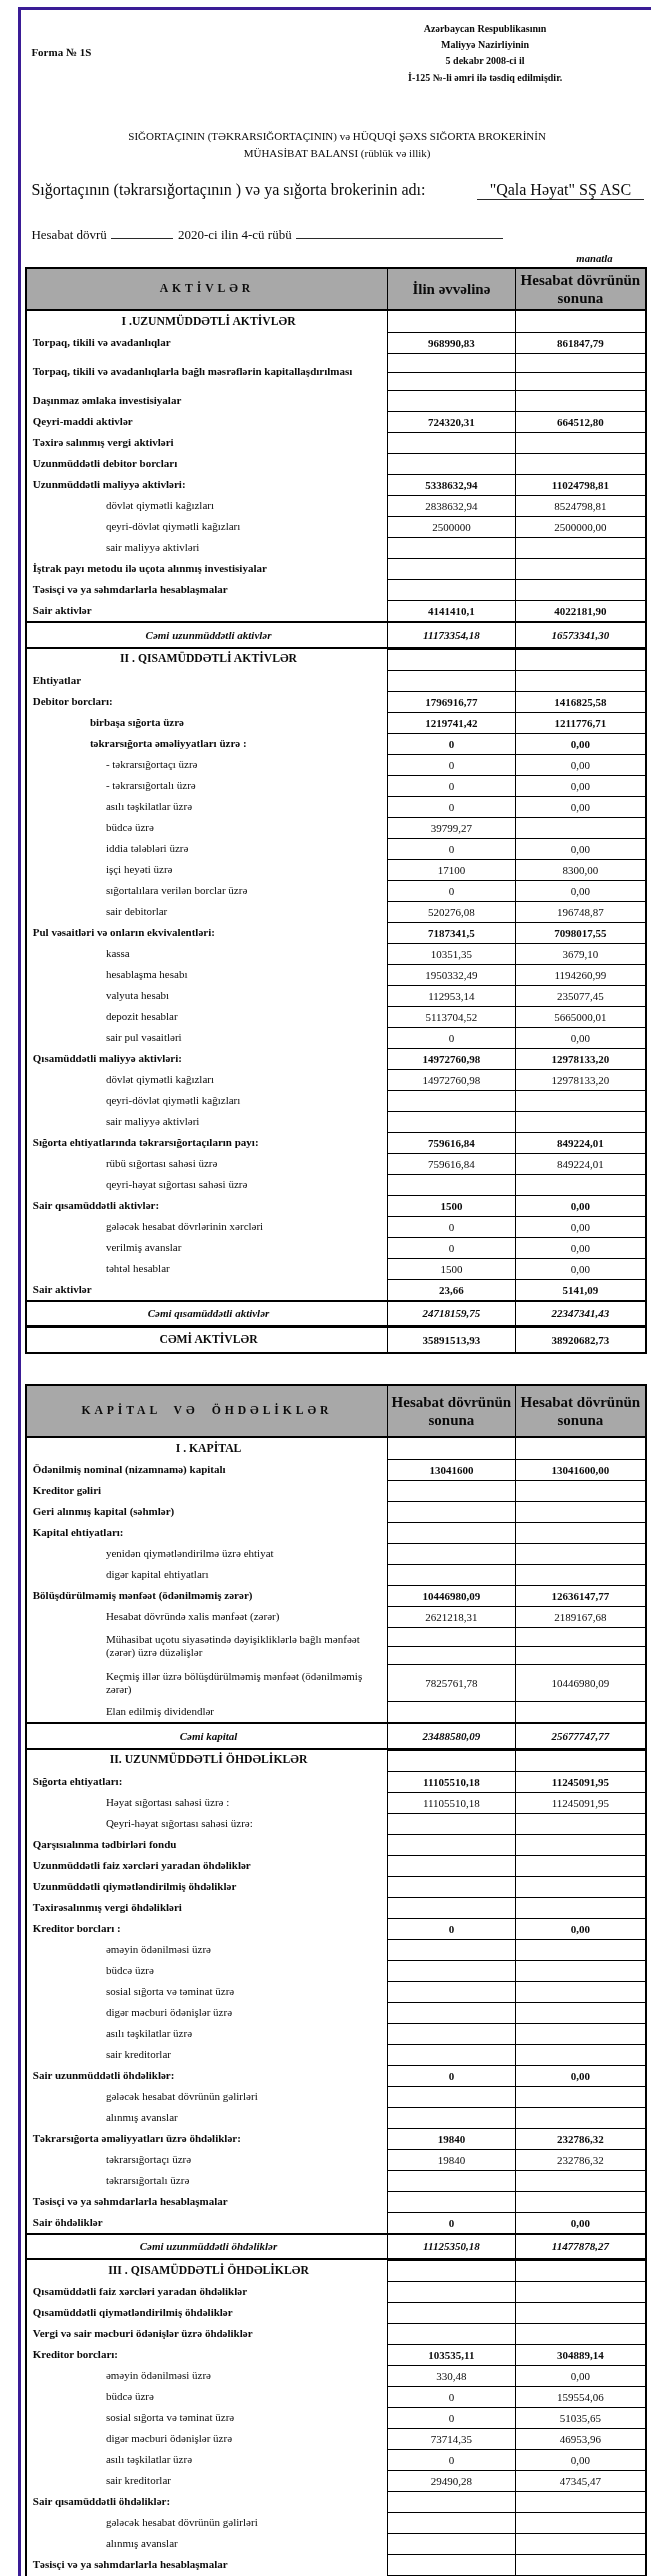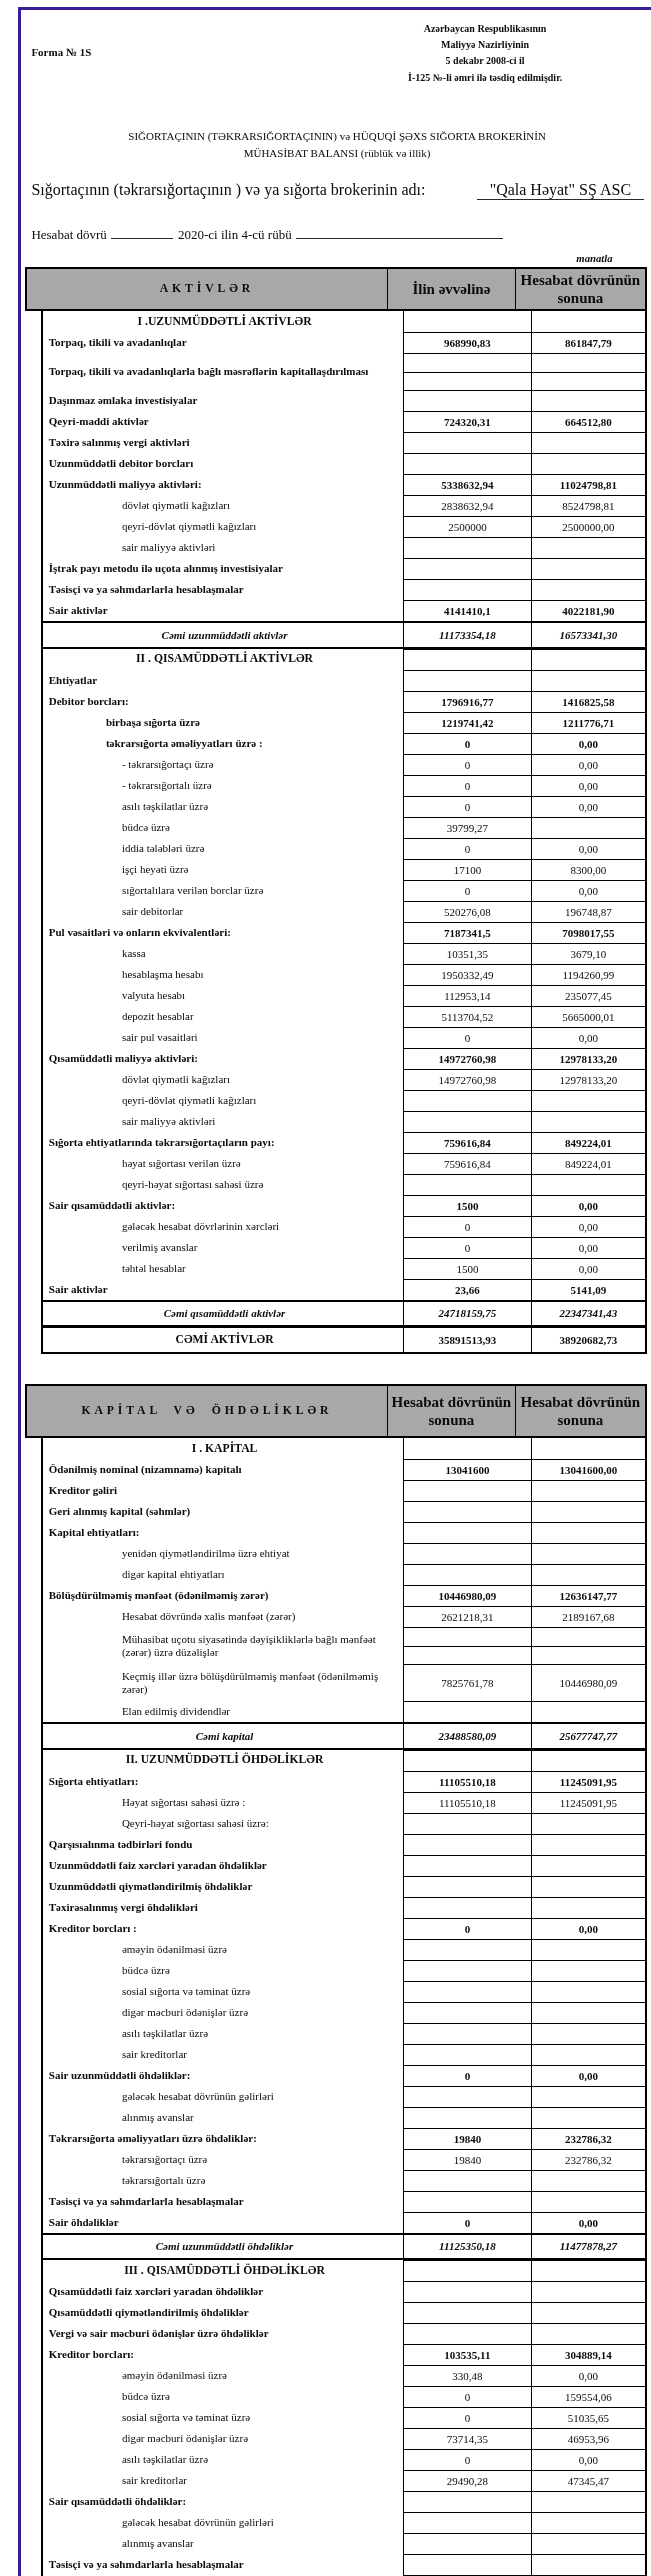--- a/index.html
+++ b/index.html
@@ -34,21 +34,21 @@
 
   
   .btable{width:622px;margin-left:1.3px;}
   .thead{display:grid;grid-template-columns:360px 128px 1fr;background:#a8a8a8;border:2px solid #000;}
   .thead .hc{display:flex;align-items:center;justify-content:center;text-align:center;
              font-weight:bold;font-size:15px;line-height:1.2;padding:1.3px;}
   .thead .hc + .hc{border-left:1.3px solid #000;}
   .hc.main{font-size:11.7px;letter-spacing:3.9px;word-spacing:6.5px;}
   .h1row{height:40px;}
   .h2row{height:50px;}
-  .tbody{border:2px solid #000;border-top:none;margin-left:16px;}
+  .tbody{border:2px solid #000;border-top:none;}
   .trow{display:grid;grid-template-columns:360px 128px 1fr;min-height:21px;}
   .trow.tall{min-height:37px;}
   .c{display:flex;align-items:center;}
   .lbl{padding:0.7px 2.6px 0.7px 5.9px;font-weight:bold;font-size:11px;line-height:1.13;}
   .val{justify-content:center;text-align:center;border-left:1.3px solid #000;font-weight:bold;font-size:11px;position:relative;}
   .trow + .trow .val{border-top:1.3px solid #000;}
   .section .lbl{justify-content:center;text-align:center;font-size:11.7px;}
   .sub .lbl{font-weight:normal;padding-left:79px;}
   .subbold .lbl{padding-left:63px;}
   .sub .val{font-weight:normal;}
@@ -293,21 +293,21 @@
             <div class="c lbl">sair maliyyə aktivləri</div>
             <div class="c val"></div>
             <div class="c val"></div>
           </div>
           <div class="trow item">
             <div class="c lbl">Sığorta ehtiyatlarında təkrarsığortaçıların payı:</div>
             <div class="c val">759616,84</div>
             <div class="c val">849224,01</div>
           </div>
           <div class="trow sub">
-            <div class="c lbl">həyat sığortası verilən üzrə</div>
+            <div class="c lbl">rübü sığortası sahəsi üzrə</div>
             <div class="c val">759616,84</div>
             <div class="c val">849224,01</div>
           </div>
           <div class="trow sub">
             <div class="c lbl">qeyri-həyat sığortası sahəsi üzrə</div>
             <div class="c val"></div>
             <div class="c val"></div>
           </div>
           <div class="trow item">
             <div class="c lbl">Sair qısamüddətli aktivlər:</div>

